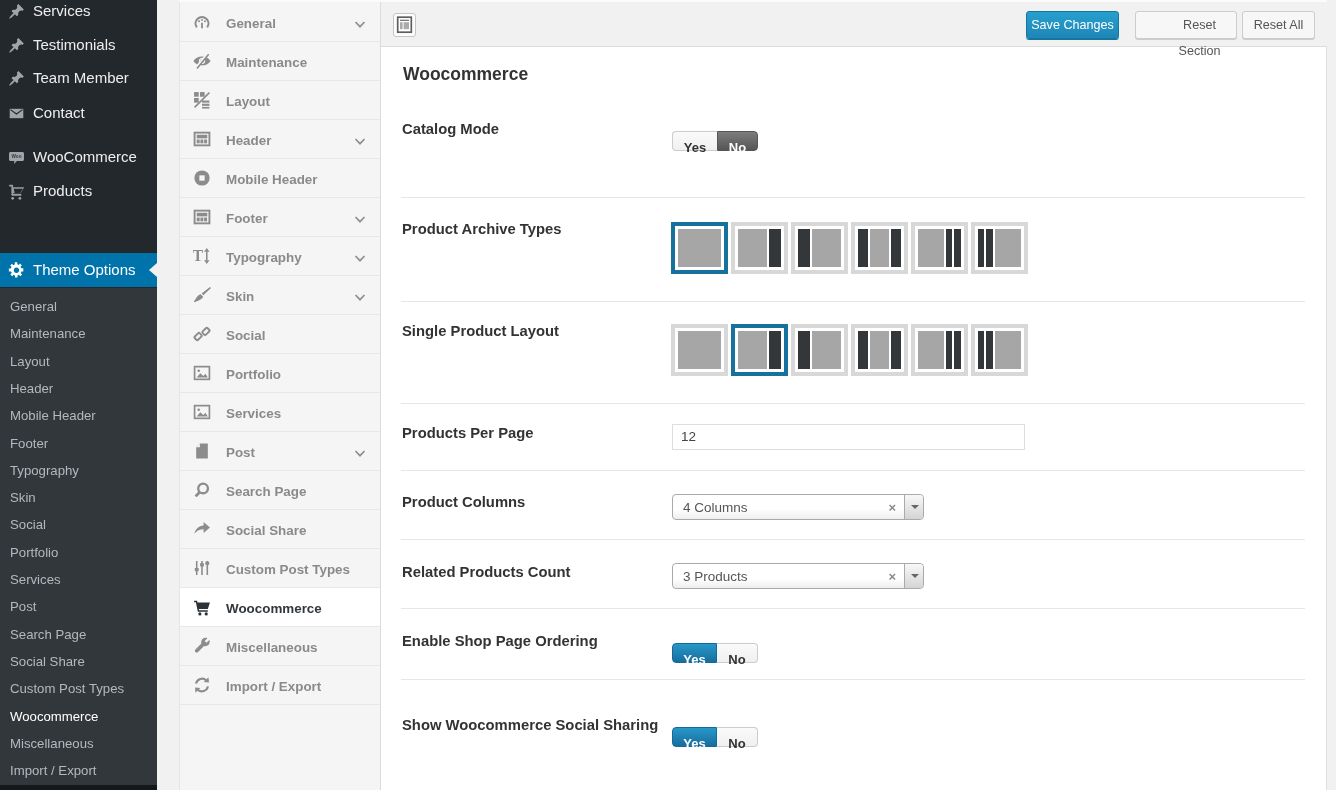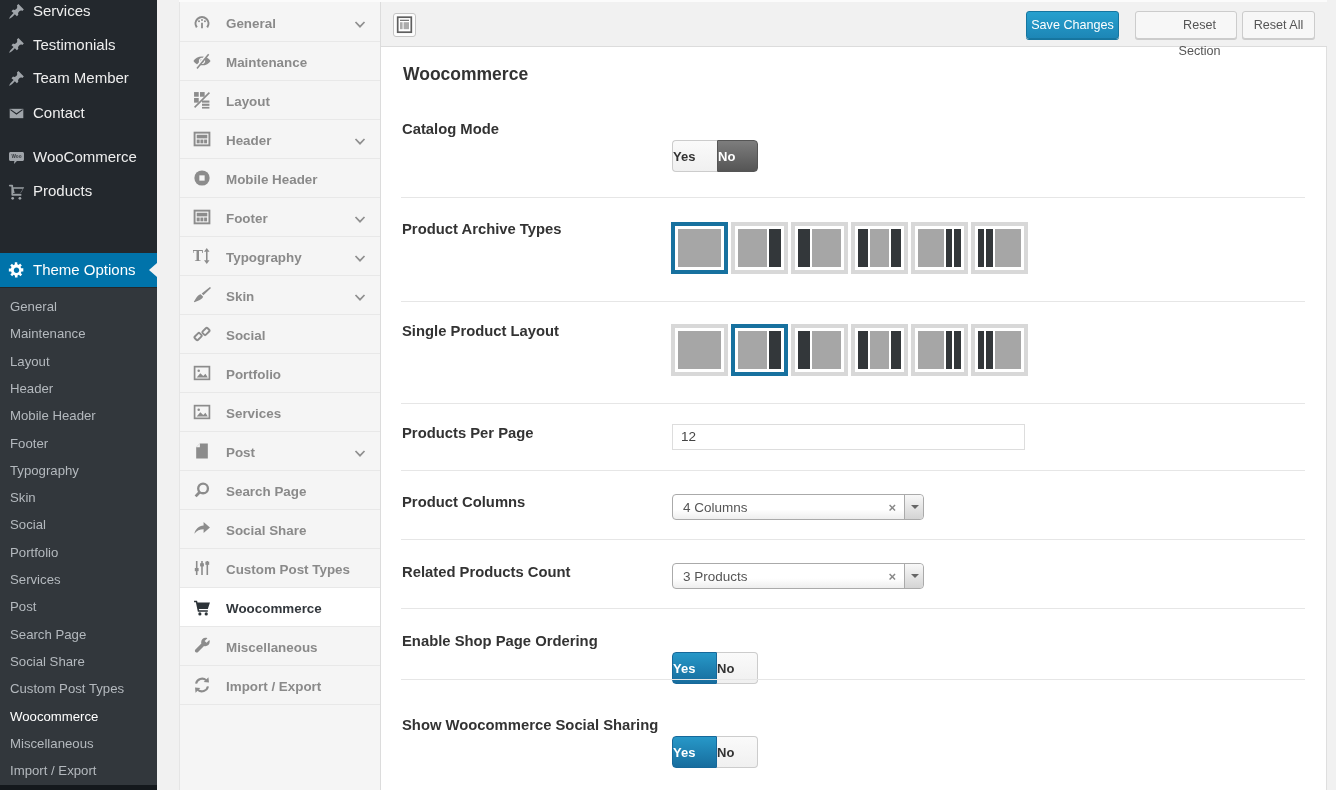--- a/index.html
+++ b/index.html
@@ -39,21 +39,21 @@
 #btn-save { left:645px; width:93px; background:linear-gradient(#27a0ce,#1d86b6); border:1px solid #1676a0; color:#fff; line-height:26px; box-shadow:0 1px 0 #16749e; }
 #btn-rsec { left:754px; width:102px; background:#f7f7f7; border:1px solid #ccc; color:#555; line-height:26px; box-shadow:0 1px 0 #ccc;padding-left:27px; }
 #btn-rall { left:861px; width:73px; background:#f7f7f7; border:1px solid #ccc; color:#555; line-height:26px; box-shadow:0 1px 0 #ccc; }
 h1 { position:absolute; left:22px; top:64px; font-size:17.5px; color:#333; font-weight:bold; }
 .lbl { position:absolute; left:21px; font-size:14.8px; font-weight:bold; color:#333; }
 .sep { position:absolute; left:20px; width:904px; height:1px; background:#e6e6e6; }
 .desc { position:absolute; left:291px; font-size:13.8px; color:#4e4e4e; }
 
 
 .toggle { position:absolute; left:291px; width:86px; height:32px; border-radius:4px; font-size:13px; font-weight:bold; }
-.toggle .yes, .toggle .no { position:absolute; top:17px; height:32px; line-height:32px; }
+.toggle .yes, .toggle .no { position:absolute; top:8px; height:20px; line-height:32px; text-align:center; }
 .toggle .yes { left:0; width:45px; border-radius:4px 0 0 4px; }
 .toggle .no { left:45px; width:41px; border-radius:0 4px 4px 0; }
 .t-on  { background:linear-gradient(#2798c8,#176d9e); color:#fff; border:1px solid #16689a; }
 .t-off { background:linear-gradient(#fafafa,#f0f0f0); color:#333; border:1px solid #ccc; }
 .t-dark { background:linear-gradient(#7d7d7d,#555); color:#fff; border:1px solid #555; }
 
 
 .thumbrow { position:absolute; left:290px; }
 .thumb { position:absolute; top:0; width:57px; height:52px; border:4px solid #d8d8d8; background:#fff; padding:3px; }
 .thumb.sel { border-color:#17719f; }

